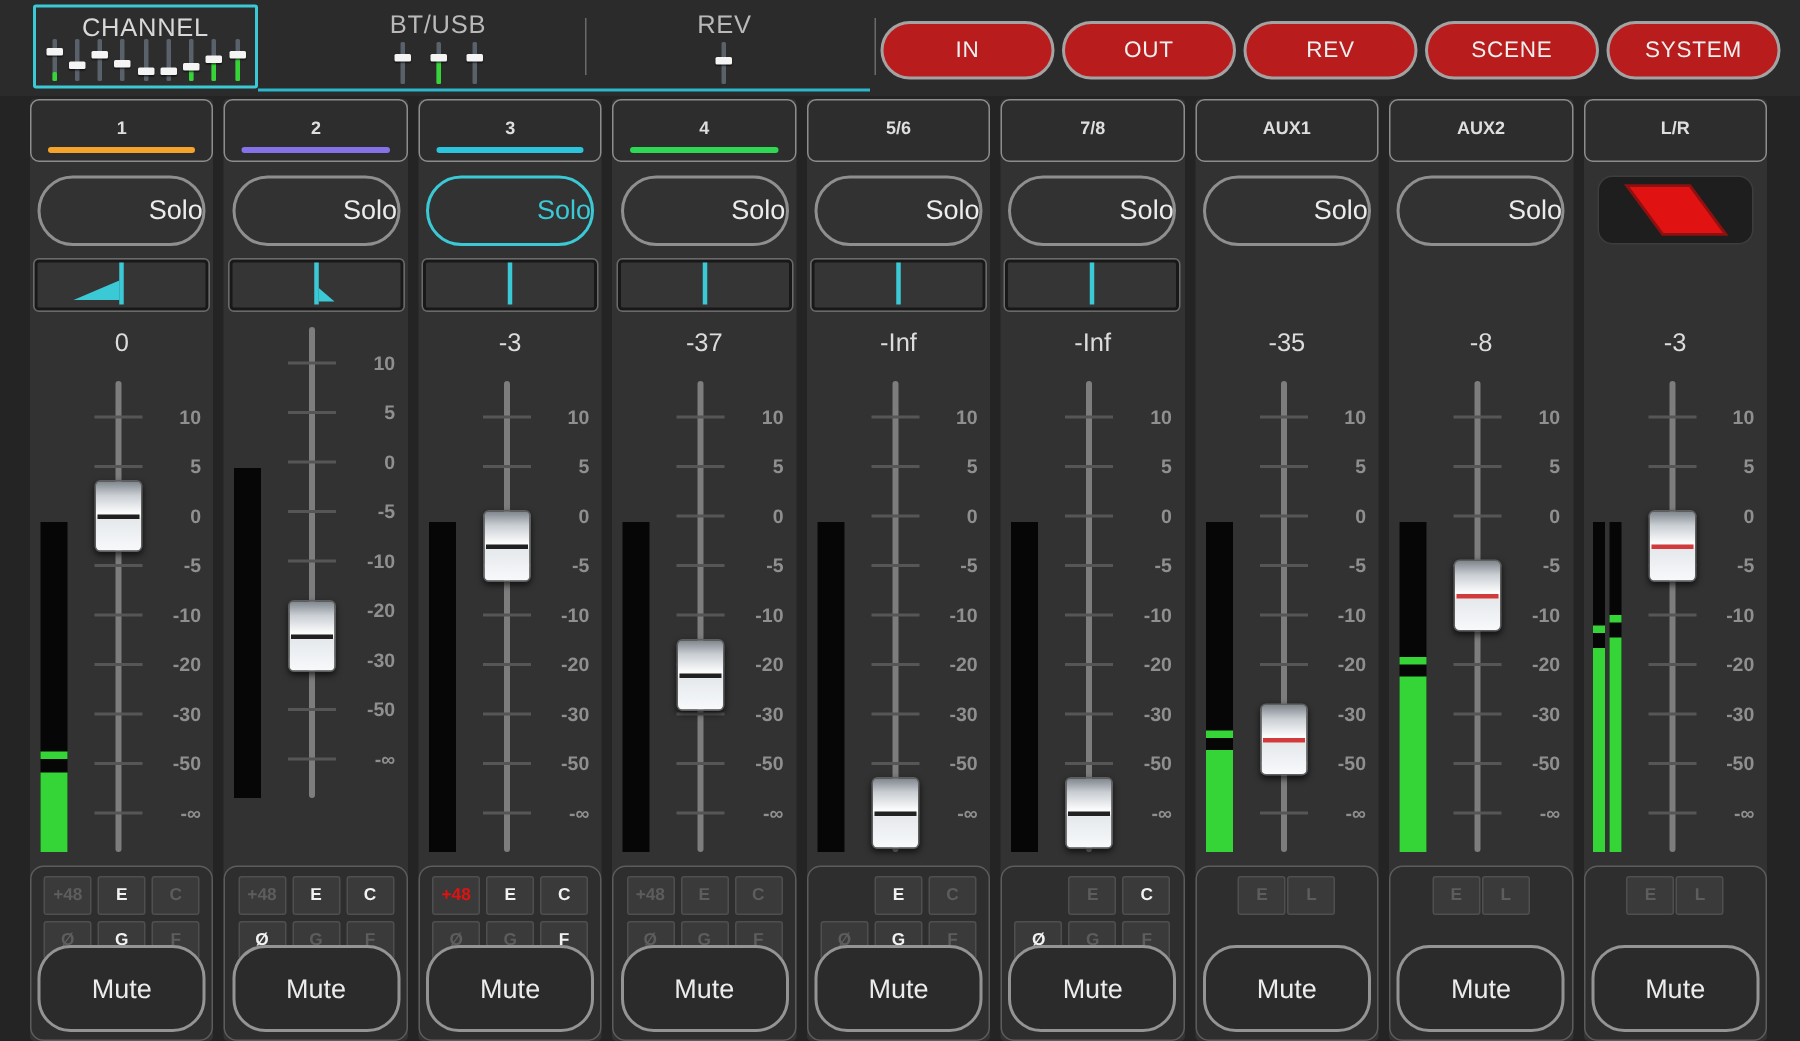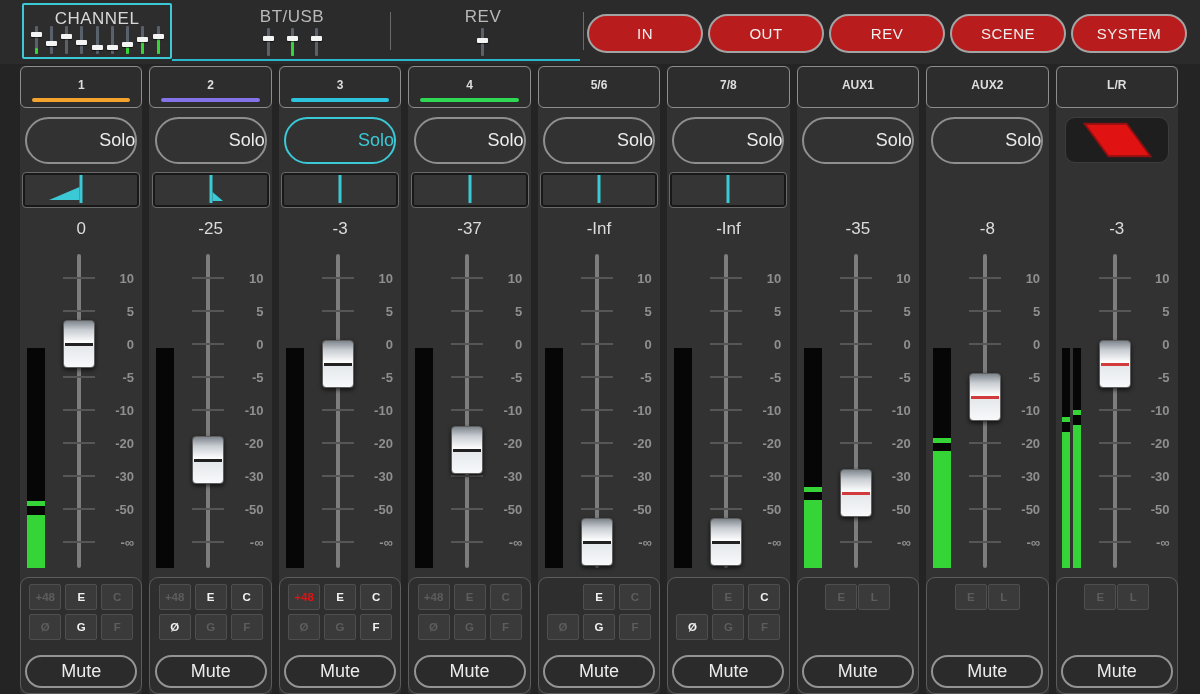--- a/index.html
+++ b/index.html
@@ -68,21 +68,21 @@
   .s-bottom { position:relative; flex:1; margin-top:3px; background:#2e2e2e; border:1px solid #5c5c5c; border-radius:9px; }
   .btn-grid { width:104px; margin:6px auto 0; display:grid; grid-template-columns:repeat(3,32px); gap:4px; }
   .btn-grid.aux { display:flex; justify-content:center; gap:1px; }
   .sbtn { height:26px; background:#3a3a3a; border:1px solid #4f4f4f; border-radius:2px;
     font-size:11.5px; font-weight:bold; text-align:center; line-height:24px; color:#5d5d5d;
     font-family:"Liberation Sans", sans-serif; cursor:pointer; width:32px; padding:0; }
   .sbtn.on { color:#f2f2f2; }
   .sbtn.red { color:#e01212; }
   .sbtn.hidden { visibility:hidden; }
   .mute-btn { position:absolute; left:50%; transform:translateX(-50%); bottom:5px;
-    width:112px; height:33px; border-radius:22px; background:#2b2b2b; border:2px solid #949494;
+    width:112px; height:58px; border-radius:22px; background:#2b2b2b; border:2px solid #949494;
     color:#ececec; font-size:18px; font-family:"Liberation Sans", sans-serif; cursor:pointer; }
 </style>
 </head>
 <body>
 
 <div class="page">
   <header class="topbar">
     <div class="tab tab-btusb">
       <span class="tab-label">BT/USB</span>
       <div class="minifaders" id="mf-1">
@@ -232,21 +232,20 @@
         <div class="s-solo">
           <button class="solo-btn">Solo</button>
         </div>
         <div class="s-pan">
           <div class="pan-box"><svg viewBox="0 0 116 32" width="116" height="32">
               <rect x="56.5" y="2" width="3" height="28" fill="#3bc9d6"></rect>
               <polygon points="59.5,28 70,28 59.5,19" fill="#3bc9d6"></polygon>
             </svg></div>
         </div>
         <div class="s-fader">
-          <div class="db-value">-25</div>
           <div class="fader-zone">
             <div class="meter" style="left: 7px; width: 18px;"></div>
             <div class="ftrack"></div>
             <div class="ftick" style="top: 29px;"></div>
             <div class="flabel" style="top: 30px;">10</div>
             <div class="ftick" style="top: 62px;"></div>
             <div class="flabel" style="top: 63px;">5</div>
             <div class="ftick" style="top: 95px;"></div>
             <div class="flabel" style="top: 96px;">0</div>
             <div class="ftick" style="top: 128px;"></div>

